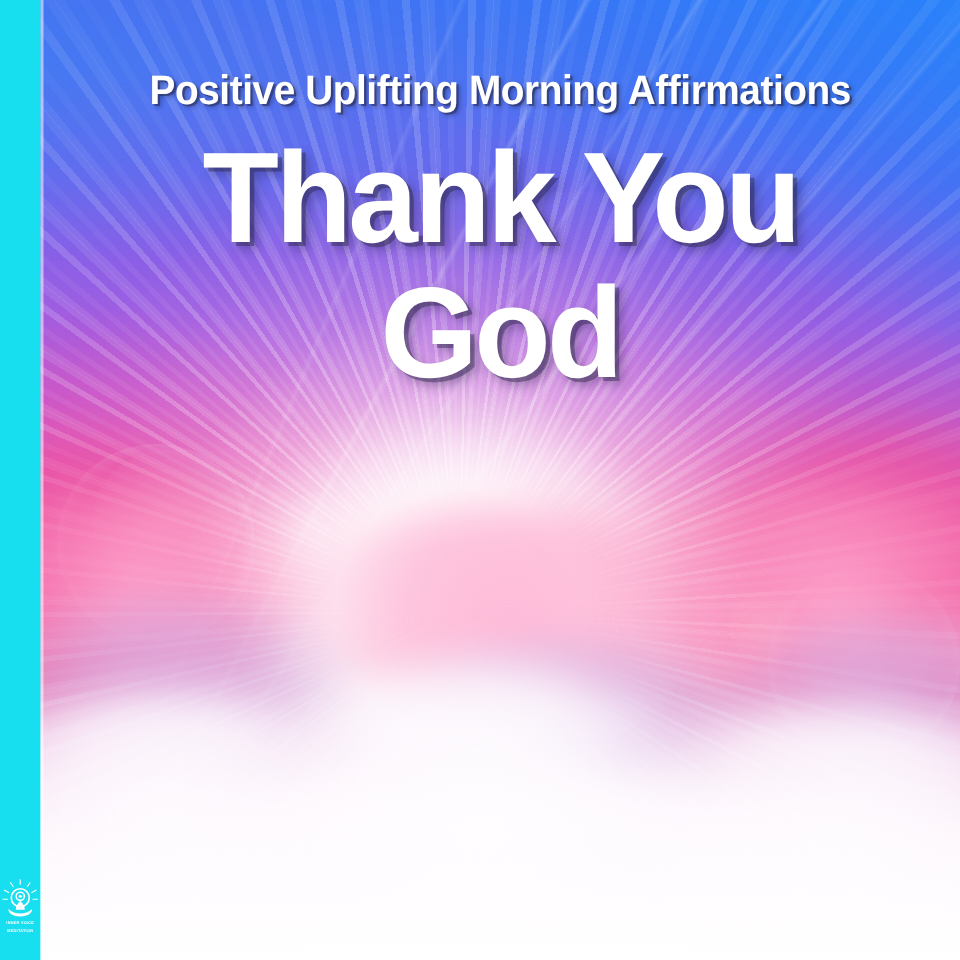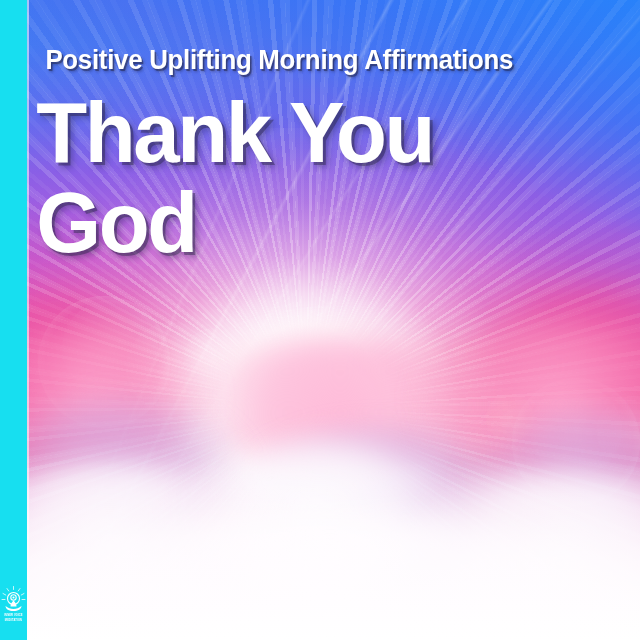--- a/index.html
+++ b/index.html
@@ -204,21 +204,21 @@
     transform: scale(1.0);
   }
 
   
   .title-stack {
     position: absolute;
     left: 27px;
     right: 0;
     top: 0;
     z-index: 20;
-    text-align: left;
+    text-align: center;
     pointer-events: none;
   }
   .eyebrow {
     margin-top: 44px;
     font-size: 27.5px;
     font-weight: bold;
     color: #ffffff;
     letter-spacing: -0.3px;
     transform: scaleX(0.94);
     text-shadow:

